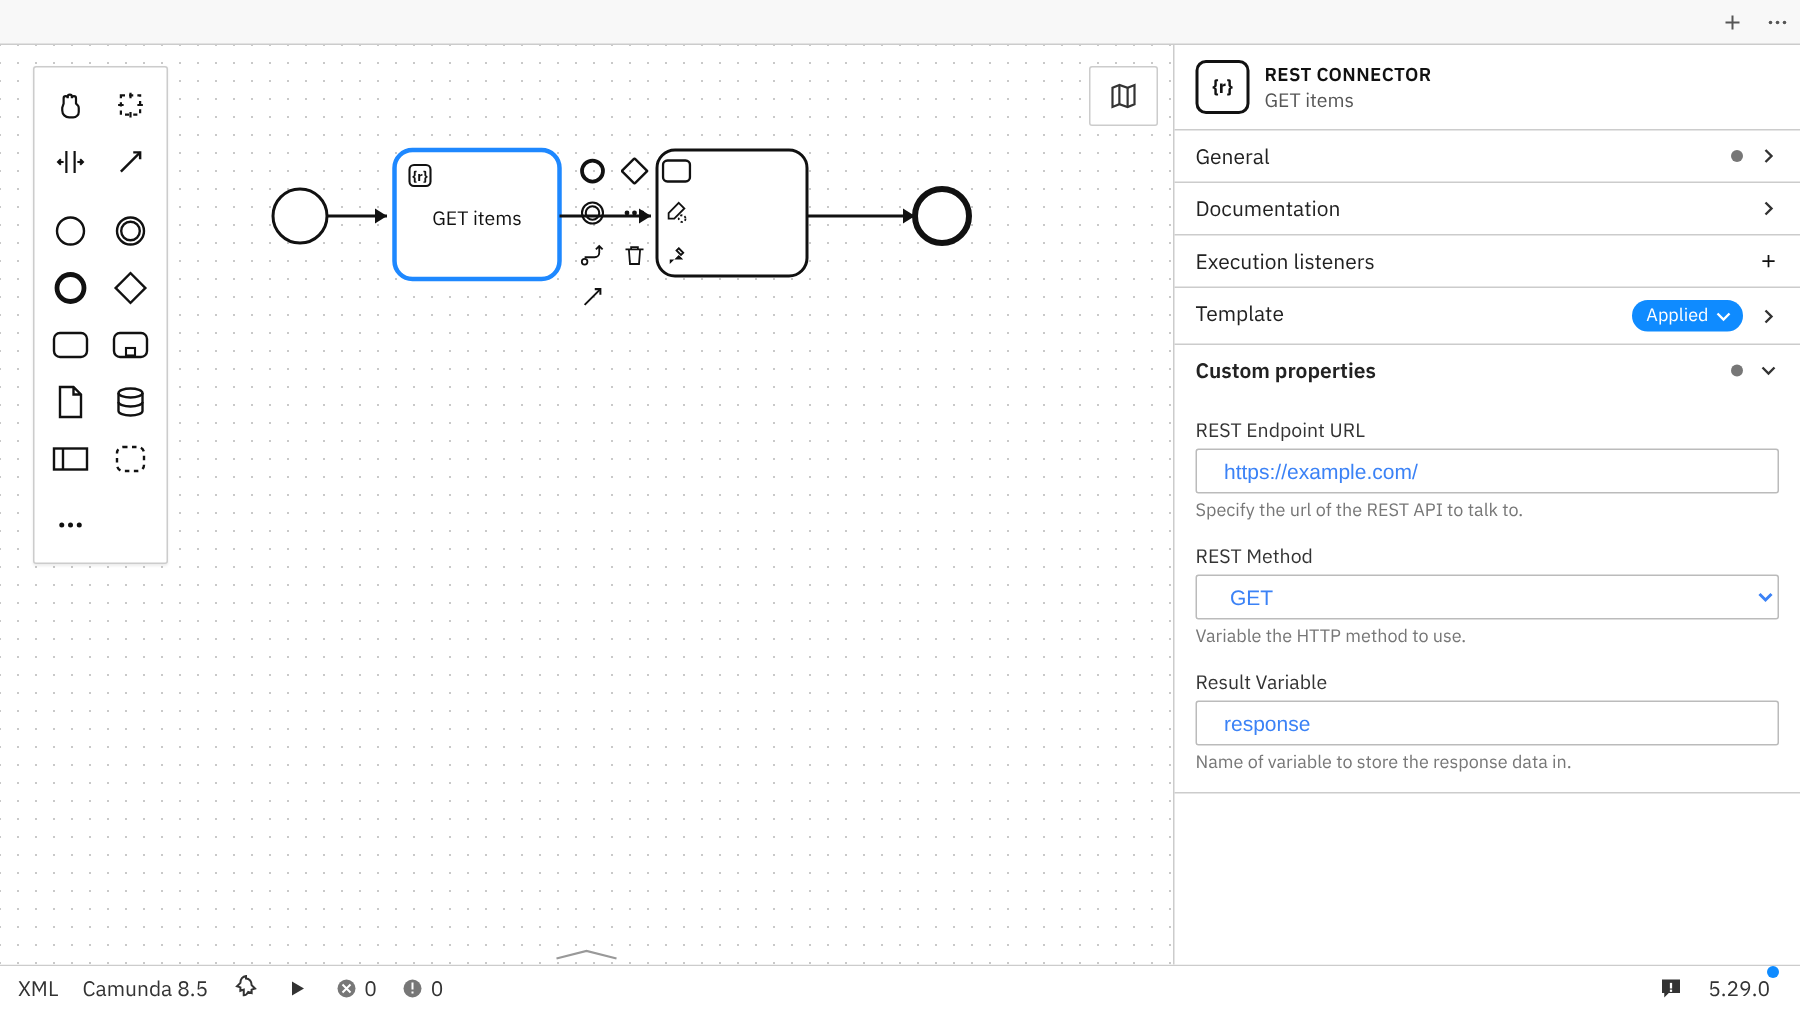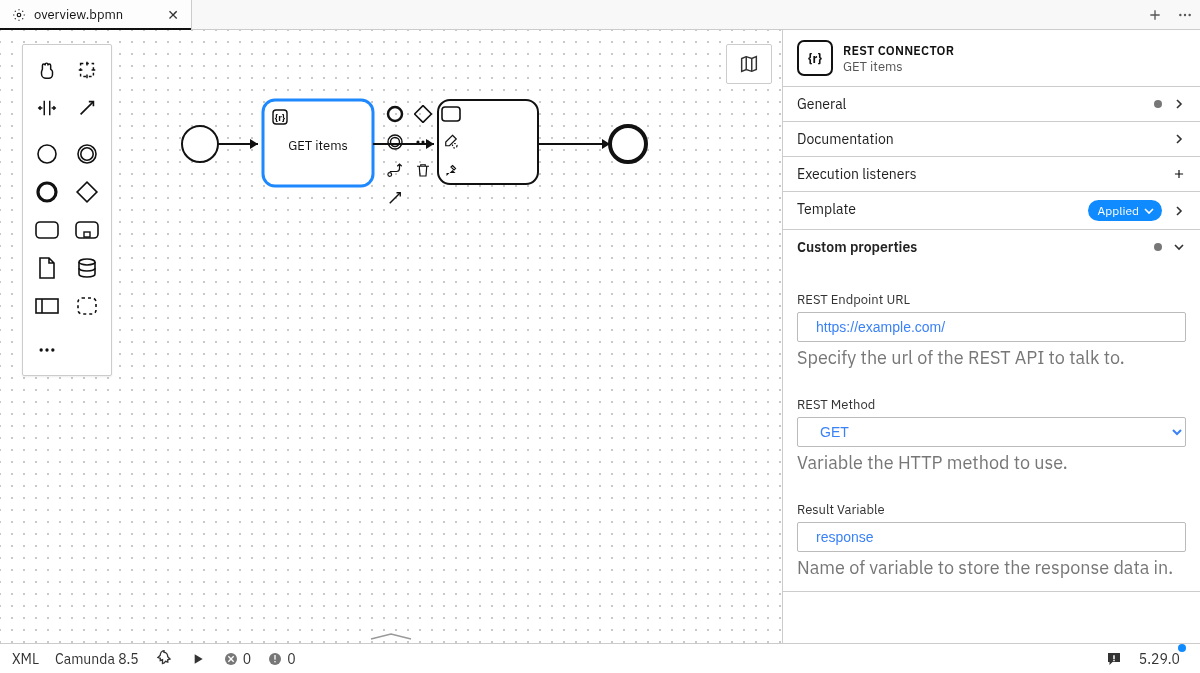--- a/index.html
+++ b/index.html
@@ -46,52 +46,41 @@
 
   .section { border-bottom:1px solid #ccc; }
   .section-hdr { display:flex; justify-content:space-between; padding:8px 14px 8px 14px; cursor:pointer; }
   .section-hdr .title { font-size:14px; color:#222; }
   .section-hdr .actions { display:flex; align-items:center; gap:10px; }
   .dot { width:8px; height:8px; background:#777; border-radius:50%; display:inline-block; }
   .chev { width:14px; height:14px; display:flex; align-items:center; justify-content:center; color:#444; }
   .applied-pill { background:#0F8BFF; color:#fff; border-radius:12px; font-size:12px; padding:3px 8px 3px 10px; display:flex; align-items:center; gap:5px; }
 
   .section-body { padding: 0 14px 12px 14px; }
-  .fld { margin-top:27px; }
+  .fld { margin-top:14px; }
   .fld label { display:block; font-size:13px; color:#333; margin-bottom:4px; }
   .fld input, .fld select { width:100%; height:30px; border:1px solid #bbb; border-radius:2px; padding:0 18px; font-size:14px; background:#fff; color:#3b82f6; }
-  .fld .hint { font-size:18px; color:#777; margin-top:4px; }
+  .fld .hint { font-size:12px; color:#777; margin-top:4px; }
 
   
   .collapse-handle { position:absolute; left:50%; transform:translateX(-50%); bottom:0; width:60px; height:14px; display:flex; align-items:center; justify-content:center; }
 
   
   .statusbar { height:30px; border-top:1px solid #ccc; display:flex; align-items:center; padding:0 12px; gap:16px; background:#fff; font-size:14px; color:#333; }
   .statusbar .grow { flex:1; }
   .stat-icn { display:flex; align-items:center; gap:4px; }
   .sk-icon { width:18px; height:18px; display:inline-flex; align-items:center; justify-content:center; }
   .upd-dot { width:8px; height:8px; background:#0F8BFF; border-radius:50%; position:relative; top:-6px; left:-2px; }
 
   svg { display:block; }
 </style>
 </head>
 <body>
 
 <div class="tabbar">
-  <div class="tab active">
-    <span class="sk-icon">
-      <svg viewBox="0 0 24 24" width="14" height="14" fill="none" stroke="#111" stroke-width="2">
-        <circle cx="12" cy="12" r="3"></circle>
-        <path d="M12 2v2M12 20v2M4.9 4.9l1.4 1.4M17.7 17.7l1.4 1.4M2 12h2M20 12h2M4.9 19.1l1.4-1.4M17.7 6.3l1.4-1.4"></path>
-      </svg>
-    </span>
-    <span class="label">overview.bpmn</span>
-    <span style="width:30px"></span>
-    <span class="close">✕</span>
-  </div>
   <div class="grow"></div>
   <div class="icon-btn">
     <svg viewBox="0 0 24 24" width="16" height="16" stroke="#555" stroke-width="2">
         <path d="M12 5v14M5 12h14"></path>
       </svg>
   </div>
   <div class="icon-btn">
     <svg viewBox="0 0 24 24" width="16" height="16" fill="#555">
         <circle cx="5" cy="12" r="1.8"></circle>
         <circle cx="12" cy="12" r="1.8"></circle>

